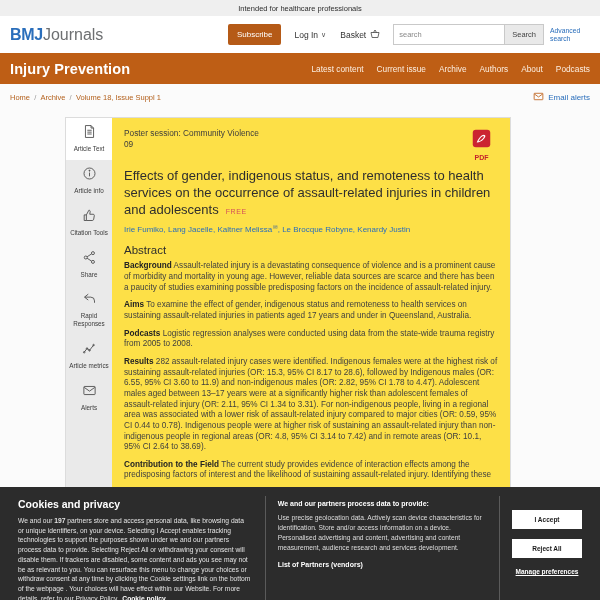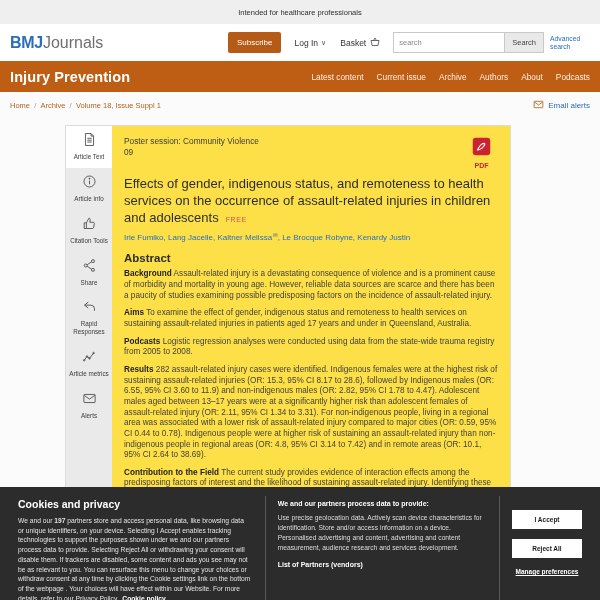--- a/index.html
+++ b/index.html
@@ -1,20 +1,20 @@
 <!DOCTYPE html>
 <html><head>
 <meta charset="utf-8">
 <style>
   * { margin:0; padding:0; box-sizing:border-box; }
   html,body { width:600px; height:600px; font-family:"Liberation Sans", sans-serif; }
   .viewport { position:relative; width:600px; height:600px; overflow:hidden; background:#fbfbfb; }
 
   
-  .topbar { height:24px; background:#efefef; display:flex; align-items:center; justify-content:center;
+  .topbar { height:16px; background:#efefef; display:flex; align-items:center; justify-content:center;
             font-size:7.5px; color:#2e2e2e; }
 
   
   .header { height:37px; background:#fff; display:flex; align-items:center; padding:0 10px; }
   .logo { display:flex; align-items:baseline; cursor:pointer; }
   .logo-bmj { font-size:16px; font-weight:bold; color:#2a6ebb; letter-spacing:-0.3px; }
   .logo-journals { font-size:16px; color:#6d6f71; }
   .header-right { margin-left:auto; display:flex; align-items:center; }
   .subscribe { background:#b55a17; color:#fff; border:none; font-size:8px; padding:6px 9px;
                border-radius:2px; font-family:inherit; cursor:pointer; }
@@ -58,21 +58,21 @@
   .session { font-size:8.3px; color:#3c3c3c; line-height:1.35; }
   .session-num { font-size:8.3px; color:#3c3c3c; }
   .pdf { text-align:center; cursor:pointer; margin-right:6px; }
   .pdf-label { display:block; font-size:7px; font-weight:bold; color:#c4242b; margin-top:1px; }
   .title { font-size:13px; font-weight:400; color:#2e2e2e; line-height:1.3; margin:7px 0 5px; }
   .free { font-size:7px; color:#d4505a; letter-spacing:0.6px; margin-left:7px; }
   .authors { font-size:8px; color:#2a6ebb; margin:2px 0 10px; }
   .author { color:#2a6ebb; text-decoration:none; cursor:pointer;margin-top:44px; }
   .author:not(.last)::after { content:", "; }
   .note-icon { font-size:5.5px; vertical-align:super; color:#4d6f95; margin-left:1px; }
-  .abs-h { font-size:11.5px; font-weight:700; color:#2d2d2d; margin:9px 0 2px; }
+  .abs-h { font-size:11.5px; font-weight:400; color:#2d2d2d; margin:9px 0 2px; }
   .abs { font-size:8.2px; line-height:1.3; color:#3f3f3f; margin:5px 0 7px; }
   .abs b { color:#232323; }
 
   
   .cookie-banner { position:absolute; left:0; top:487px; width:600px; height:113px; background:#2c2c2c;
                    color:#fff; display:flex; padding:9px 18px 0; z-index:5; }
   .cb-col1 { width:239px; }
   .cb-col1 h3 { font-size:10.5px; font-weight:bold; margin:2px 0 6px; }
   .cb-col1 p { font-size:6.7px; line-height:1.45; color:#e3e3e3; }
   .cb-link { color:#fff; font-weight:bold; text-decoration:underline; cursor:pointer; }

